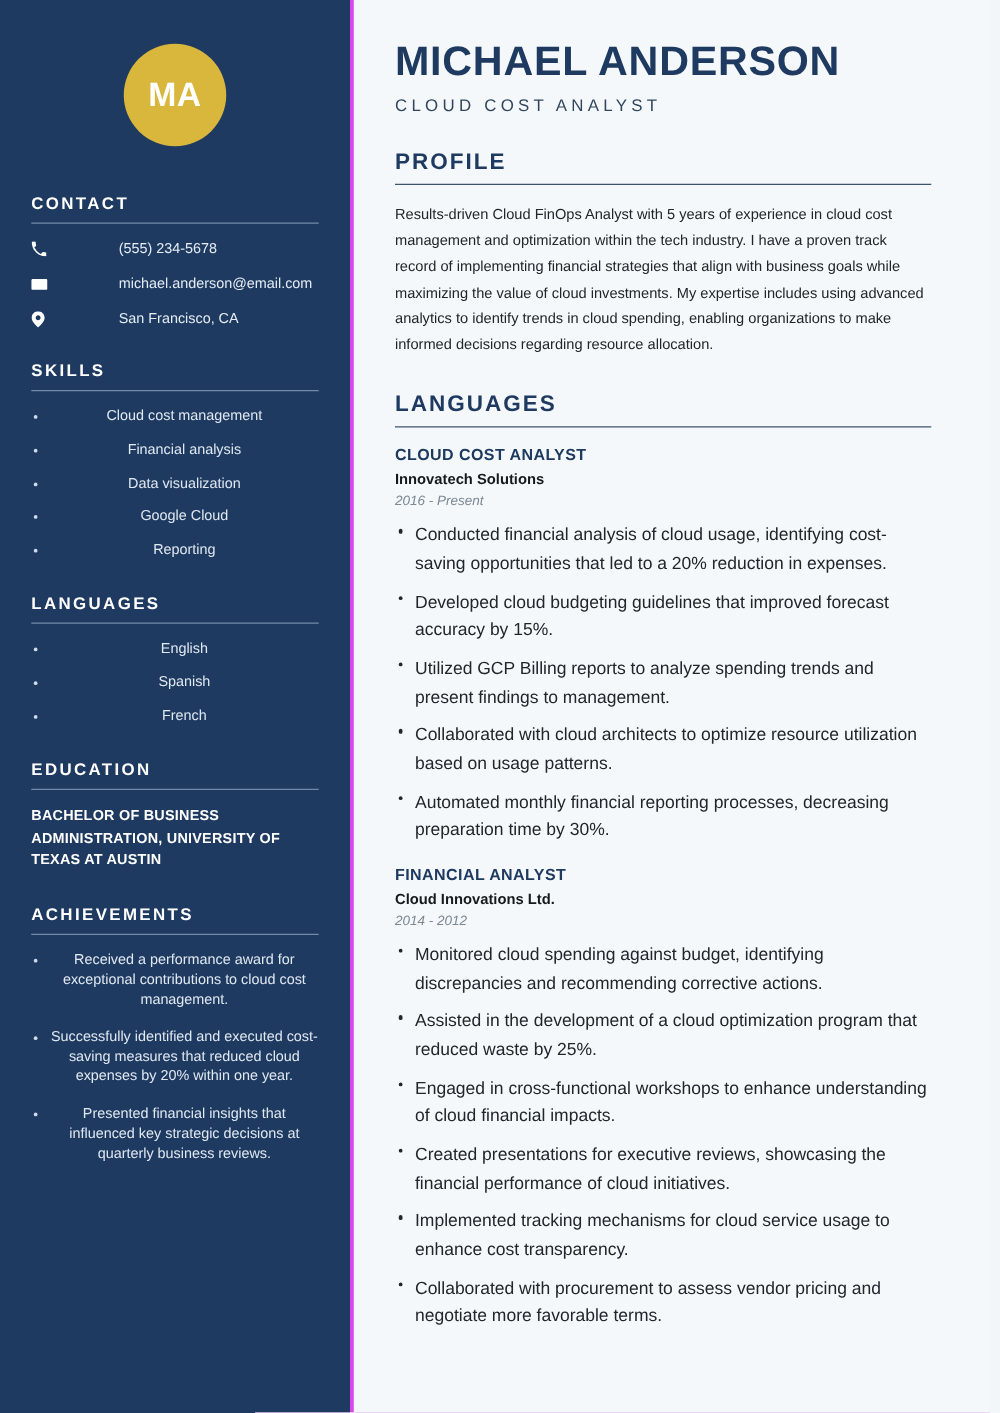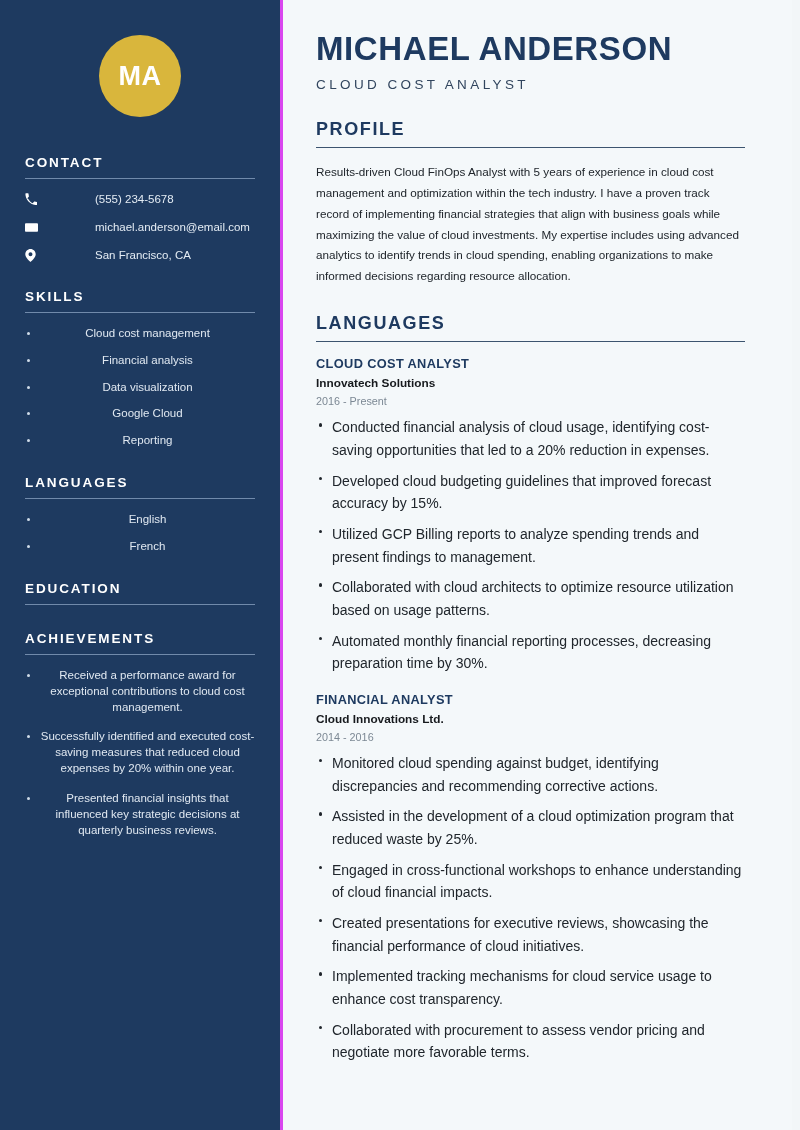--- a/index.html
+++ b/index.html
@@ -182,20 +182,21 @@
 
   .job-company {
     font-size: 11.8px;
     font-weight: bold;
     color: #16191d;
     margin-bottom: 5px;
   }
 
   .job-dates {
     font-size: 10.8px;
+    font-style: italic;
     color: #7c8894;
     margin-bottom: 9px;
   }
 
   .job-bullets { list-style: none; }
 
   .job-bullets li {
     position: relative;
     font-size: 14px;
     color: #20262c;
@@ -268,27 +269,29 @@
         <li>Google Cloud</li>
         <li>Reporting</li>
       </ul>
     </section>
 
     <section class="side-section">
       <div class="side-heading">LANGUAGES</div>
       <div class="side-rule"></div>
       <ul class="side-list">
         <li>English</li>
+        <li>Spanish</li>
         <li>French</li>
       </ul>
     </section>
 
     <section class="side-section">
       <div class="side-heading">EDUCATION</div>
       <div class="side-rule"></div>
+      <div class="edu-entry">BACHELOR OF BUSINESS ADMINISTRATION, UNIVERSITY OF TEXAS AT AUSTIN</div>
     </section>
 
     <section class="side-section">
       <div class="side-heading">ACHIEVEMENTS</div>
       <div class="side-rule"></div>
       <ul class="side-list achv-list">
         <li>Received a performance award for exceptional contributions to cloud cost management.</li>
         <li>Successfully identified and executed cost-saving measures that reduced cloud expenses by 20% within one year.</li>
         <li>Presented financial insights that influenced key strategic decisions at quarterly business reviews.</li>
       </ul>
@@ -323,21 +326,21 @@
           <li>Utilized GCP Billing reports to analyze spending trends and present findings to management.</li>
           <li>Collaborated with cloud architects to optimize resource utilization based on usage patterns.</li>
           <li>Automated monthly financial reporting processes, decreasing preparation time by 30%.</li>
         </ul>
       </div>
 
       <div class="job-block">
         <div class="job">
           <div class="job-title">FINANCIAL ANALYST</div>
           <div class="job-company">Cloud Innovations Ltd.</div>
-          <div class="job-dates">2014 - 2016</div>
+          <div class="job-dates">2014 - 2012</div>
         </div>
         <ul class="job-bullets">
           <li>Monitored cloud spending against budget, identifying discrepancies and recommending corrective actions.</li>
           <li>Assisted in the development of a cloud optimization program that reduced waste by 25%.</li>
           <li>Engaged in cross-functional workshops to enhance understanding of cloud financial impacts.</li>
           <li>Created presentations for executive reviews, showcasing the financial performance of cloud initiatives.</li>
           <li>Implemented tracking mechanisms for cloud service usage to enhance cost transparency.</li>
           <li>Collaborated with procurement to assess vendor pricing and negotiate more favorable terms.</li>
         </ul>
       </div>

